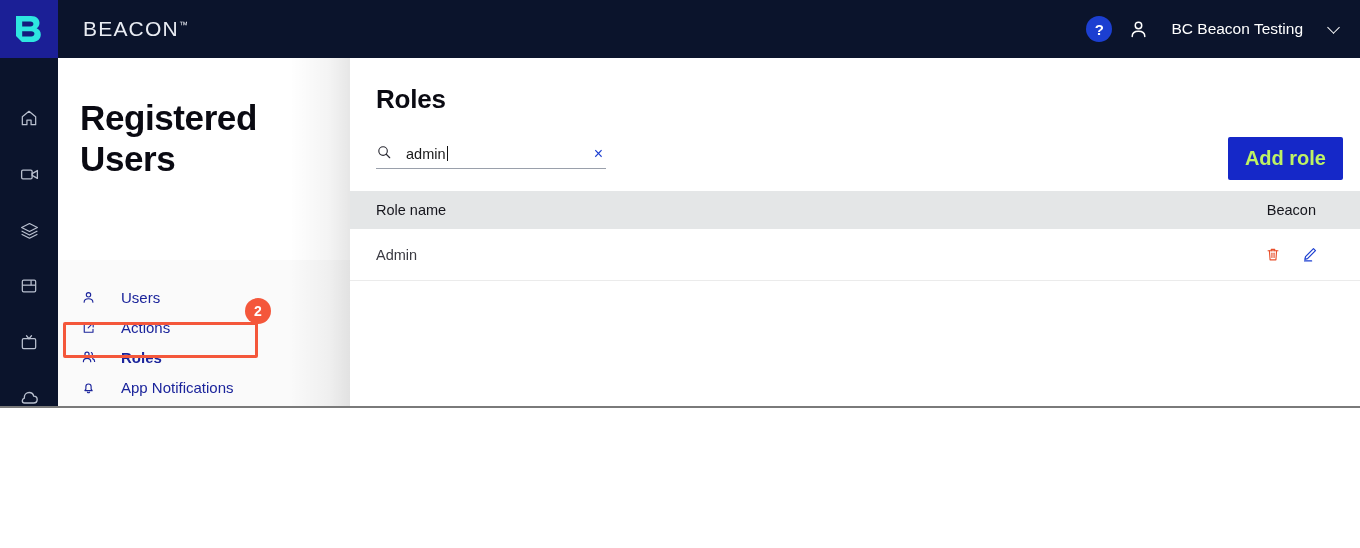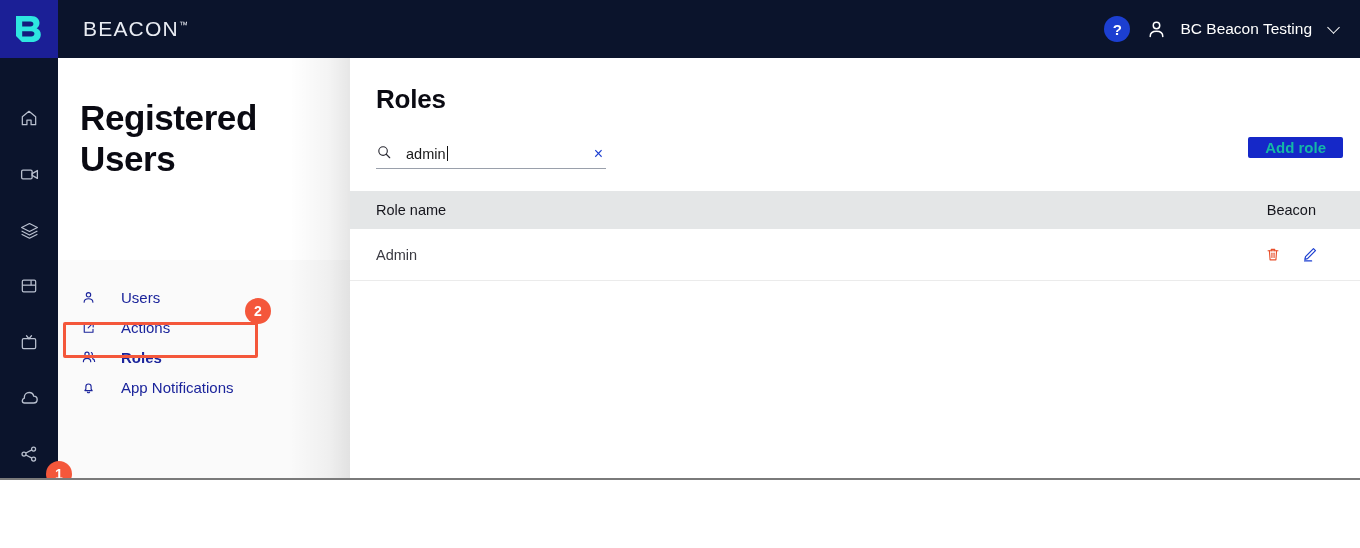--- a/index.html
+++ b/index.html
@@ -4,21 +4,21 @@
 <style>
   * { box-sizing: border-box; margin: 0; padding: 0; }
   html, body {
     width: 1360px; height: 548px;
     font-family: "Liberation Sans", sans-serif;
     background: #ffffff;
     overflow: hidden;
   }
   #app {
     position: relative;
-    width: 1360px; height: 480px;
+    width: 1360px; height: 408px;
     border-bottom: 2px solid #7a7a7a;
     background: #ffffff;
     overflow: hidden;
   }
 
   
   .topbar {
     position: absolute; top: 0; left: 0;
     width: 1360px; height: 58px;
     background: #0b142c;
@@ -45,21 +45,21 @@
     display: flex; align-items: center; gap: 16px;
   }
   .help-btn {
     width: 26px; height: 26px; border-radius: 50%;
     background: #1c3fd1; color: #ffffff;
     display: flex; align-items: center; justify-content: center;
     font-size: 15px; font-weight: bold;
     cursor: pointer;
   }
   .account {
-    display: flex; align-items: center; gap: 13px;
+    display: flex; align-items: center; gap: 22px;
     color: #ffffff; font-size: 15.5px;
     cursor: pointer;
   }
   .chev {
     width: 9px; height: 9px;
     border-right: 1.6px solid #ffffff;
     border-bottom: 1.6px solid #ffffff;
     transform: rotate(45deg);
     margin-left: 4px; margin-top: -4px;
   }
@@ -172,23 +172,23 @@
   }
   .clear-x {
     color: #1c3fd1; font-size: 16px;
     cursor: pointer; padding: 0 3px;
     line-height: 1;
   }
   .add-role-btn {
     position: absolute;
     right: 17px; top: 79px;
     background: #1528c8;
-    color: #14b8a6;
-    font-size: 15px; font-weight: bold;
-    padding: 2px 17px;
+    color: #bef264;
+    font-size: 20px; font-weight: bold;
+    padding: 10px 17px;
     border: none; border-radius: 2px;
     cursor: pointer;
     font-family: "Liberation Sans", sans-serif;
   }
 
   .table-head {
     display: flex; align-items: center;
     height: 38px;
     background: #e4e6e7;
     padding: 0 26px;

